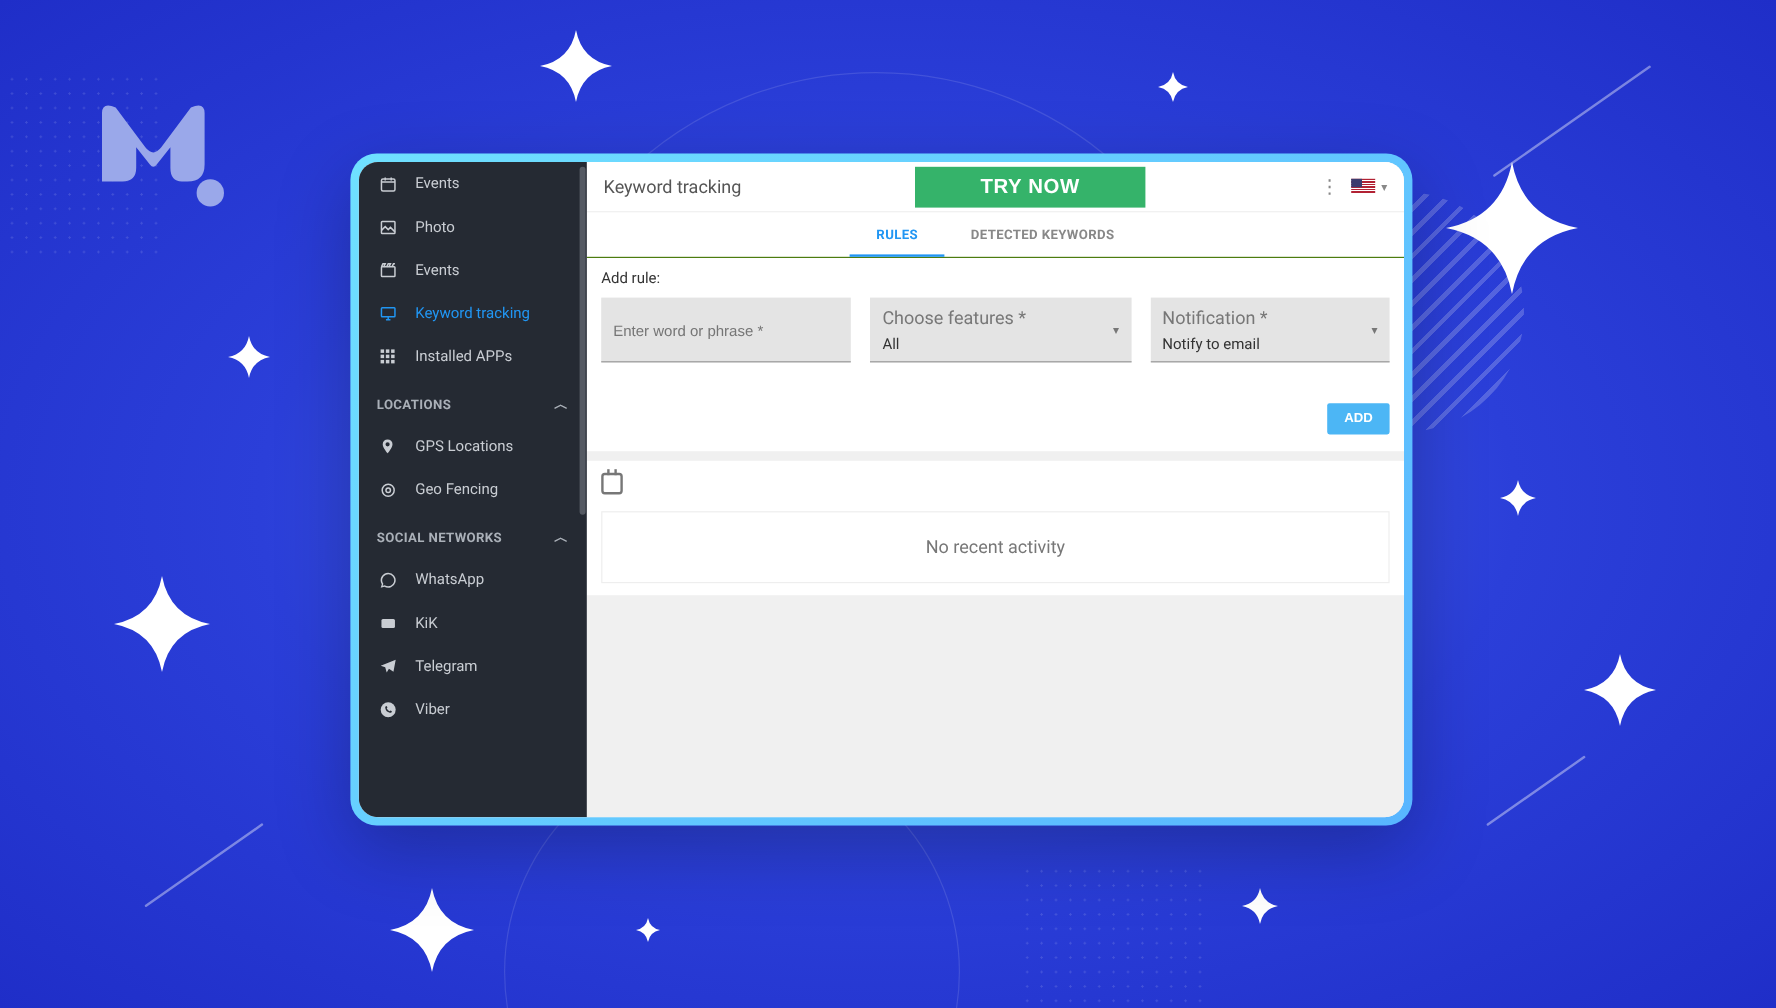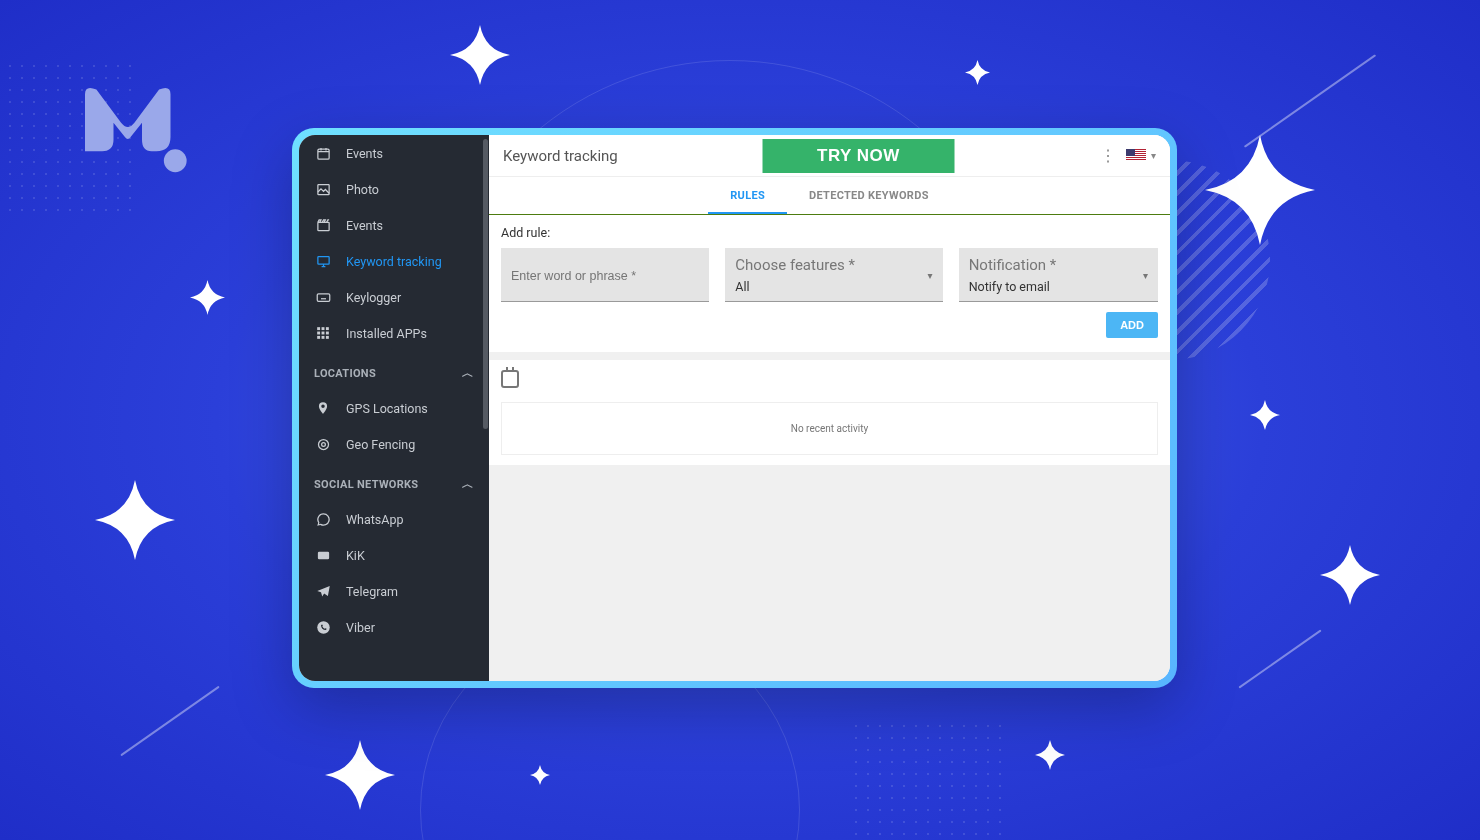--- a/index.html
+++ b/index.html
@@ -56,28 +56,28 @@
   .card { background:#fff; margin: 0 0 8px 0; }
   .rule-card { padding: 10px 12px 14px 12px; }
   .add-rule-label { font-size:12.5px; color:#333; margin-bottom:8px; display:block; }
   .rule-row { display:flex; gap:16px; margin-bottom:10px; }
   .field { background:#e4e4e4; border-bottom:1px solid #9a9a9a; padding:8px 10px 6px 10px; flex:1; position:relative; }
   .field.text-input { display:flex; align-items:center; }
   .field.text-input input { border:none; background:transparent; outline:none; font-size:12.5px; color:#666; width:100%; }
   .field-label { font-size:15px; color:#777; display:block; margin-bottom:2px; }
   .field-value { font-size:12.5px; color:#333; }
   .field-caret { position:absolute; right:10px; top:50%; transform:translateY(-50%); color:#777; font-size:10px; pointer-events:none; }
-  .add-btn { background:#4cb6f5; color:#fff; border:none; font-size:11px; font-weight:700; padding:7px 14px; cursor:pointer; float:right; border-radius:2px; }
+  .add-btn { background:#4cb6f5; color:#fff; border:none; font-size:11px; font-weight:700; padding:7px 14px; cursor:pointer; float:right; border-radius:2px;margin-top:24px; }
   .clearfix::after{content:"";display:table;clear:both;}
 
   .activity-card { padding:10px 12px; }
   .cal-icon { width:18px; height:18px; border:2px solid #777; border-radius:3px; position:relative; display:inline-block; }
   .cal-icon::before{content:"";position:absolute;top:-5px;left:3px;width:2px;height:5px;background:#777;}
   .cal-icon::after{content:"";position:absolute;top:-5px;right:3px;width:2px;height:5px;background:#777;}
-  .activity-body { background:#fff; border:1px solid #eee; margin-top:10px; padding:20px; text-align:center; font-size:10px; color:#777; }
+  .activity-body { background:#fff; border:1px solid #eee; margin-top:10px; padding:20px; text-align:center; font-size:15px; color:#777; }
 </style>
 </head>
 <body>
 
 <div class="dots" style="top:60px;left:-20px;"></div>
 <div class="dots" style="bottom:-40px;right:470px;"></div>
 <div class="bg-circle" style="width:600px;height:600px;top:60px;left:430px;"></div>
 <div class="bg-circle" style="width:380px;height:380px;bottom:-160px;left:420px;"></div>
 <div class="bg-lines" style="top:160px;right:210px;"></div>
 <div class="streak" style="top:720px;left:110px;"></div>
@@ -154,29 +154,20 @@
         <span>Events</span>
       </div>
       <div class="sidebar-item active">
         <span class="si-icon">
             <svg width="15" height="15" viewBox="0 0 24 24" fill="none" stroke="currentColor" stroke-width="2">
               <rect x="3" y="4" width="18" height="12" rx="1"></rect>
               <path d="M9 20h6M12 16v4"></path>
             </svg>
           </span>
         <span>Keyword tracking</span>
-      </div>
-      <div class="sidebar-item">
-        <span class="si-icon">
-            <svg width="15" height="15" viewBox="0 0 24 24" fill="none" stroke="currentColor" stroke-width="2">
-              <rect x="2" y="6" width="20" height="12" rx="2"></rect>
-              <path d="M6 10h0M10 10h0M14 10h0M18 10h0M8 14h8"></path>
-            </svg>
-          </span>
-        <span>Keylogger</span>
       </div>
       <div class="sidebar-item">
         <span class="si-icon">
             <svg width="14" height="14" viewBox="0 0 24 24" fill="currentColor">
               <rect x="2" y="2" width="5" height="5"></rect>
               <rect x="9.5" y="2" width="5" height="5"></rect>
               <rect x="17" y="2" width="5" height="5"></rect>
               <rect x="2" y="9.5" width="5" height="5"></rect>
               <rect x="9.5" y="9.5" width="5" height="5"></rect>
               <rect x="17" y="9.5" width="5" height="5"></rect>

